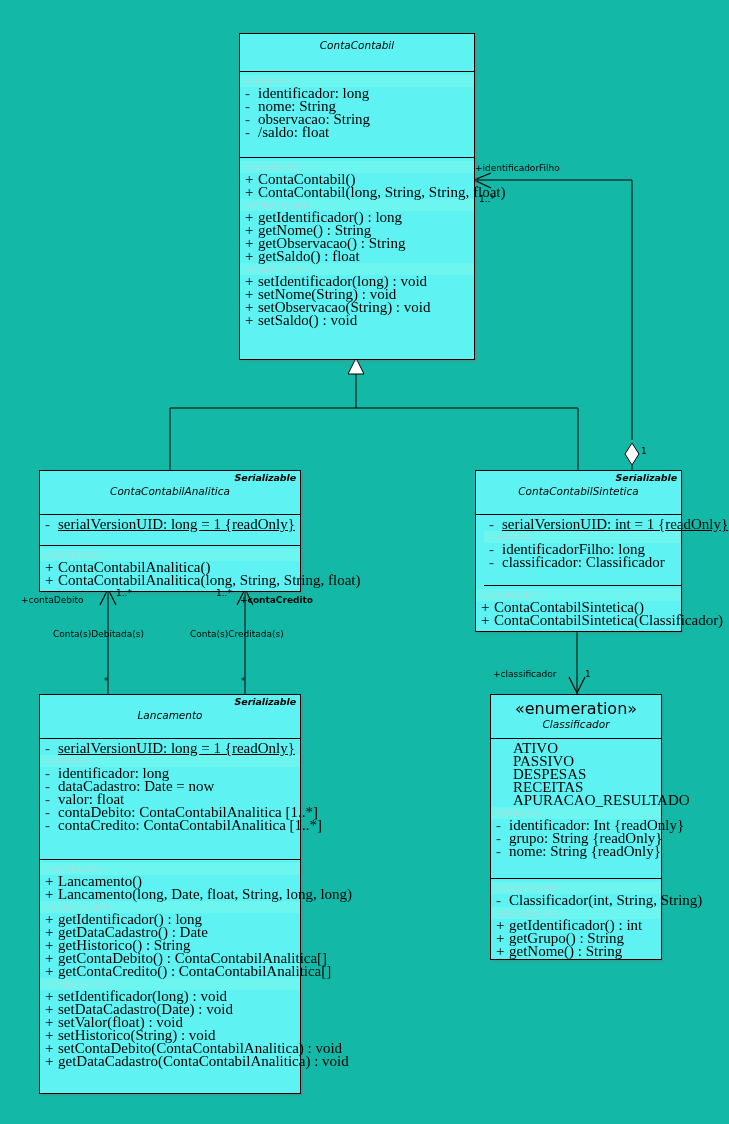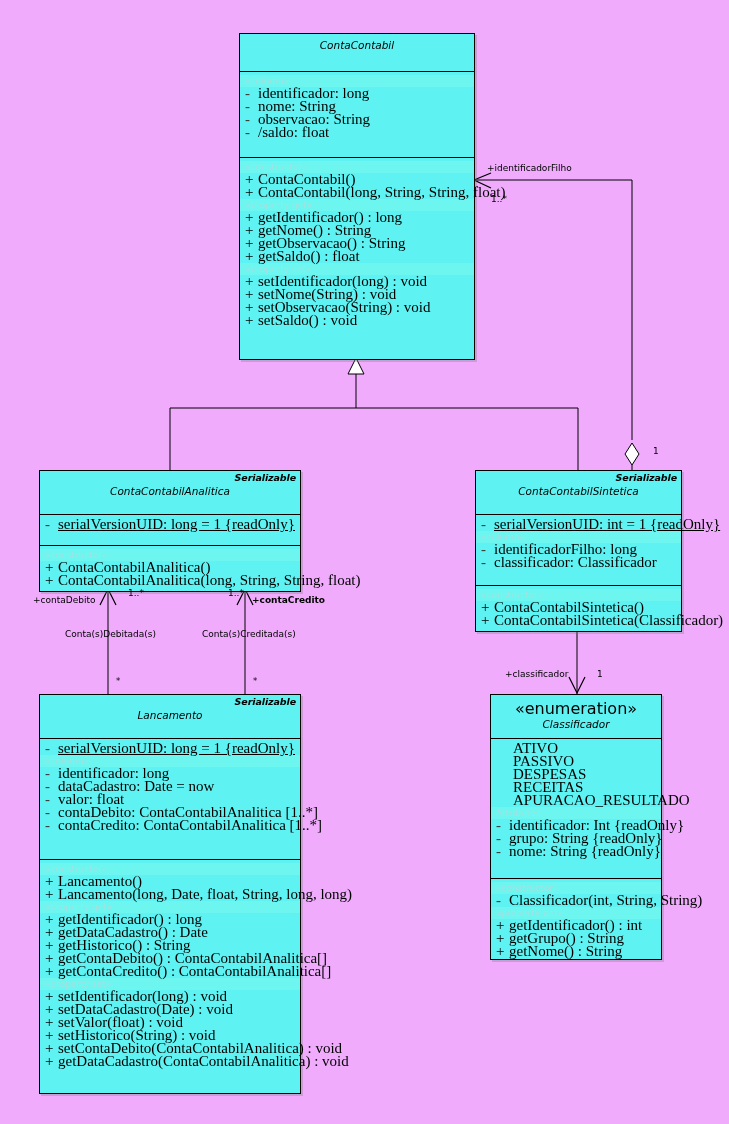--- a/index.html
+++ b/index.html
@@ -7,21 +7,21 @@
     padding: 0;
     background: #ffffff;
   }
   body {
     font-family: "DejaVu Sans", sans-serif;
   }
   #canvas {
     position: relative;
     width: 729px;
     height: 1124px;
-    background: #f0abfc;
+    background: #14b8a6;
     overflow: hidden;
   }
 
   
   .uml-class {
     position: absolute;
     box-sizing: border-box;
     background: #5ff2f2;
     border: 1px solid #000000;
     box-shadow: 2px 2px 0 rgba(120,120,120,0.30);
@@ -93,21 +93,20 @@
     line-height: 12px;
     padding-left: 5px;
     white-space: nowrap;
   }
 
   .edge-label {
     position: absolute;
     font-size: 9px;
     color: #000;
     white-space: nowrap;
-    margin-left: 12px;
   }
   .edge-label.small { font-size: 8.5px; }
 
   svg.overlay {
     position: absolute;
     left: 0;
     top: 0;
     width: 729px;
     height: 1124px;
     overflow: visible;
@@ -227,21 +226,21 @@
       </span>
     </div>
   </div>
 
   <div class="uml-class" style="left:475px; top:470px; width:207px; height:162px;">
     <div class="compartment cls-title-wrap" style="height:36px;">
       <div class="cls-stereo-corner">Serializable</div>
       <div class="cls-name" style="padding-top:11px;">ContaContabilSintetica</div>
     </div>
 
-    <div class="compartment" style="height:63px;">
+    <div class="compartment" style="height:63px;margin-left:8px;">
       <span class="feat">
         <span class="vis dim">-</span><span class="txt underline">serialVersionUID:  int = 1 {readOnly}</span>
       </span>
       <span class="stereo-band">«column»</span>
       <span class="feat">
         <span class="vis dim">-</span><span class="txt">identificadorFilho:  long</span>
       </span>
       <span class="feat">
         <span class="vis dim">-</span><span class="txt">classificador:  Classificador</span>
       </span>

